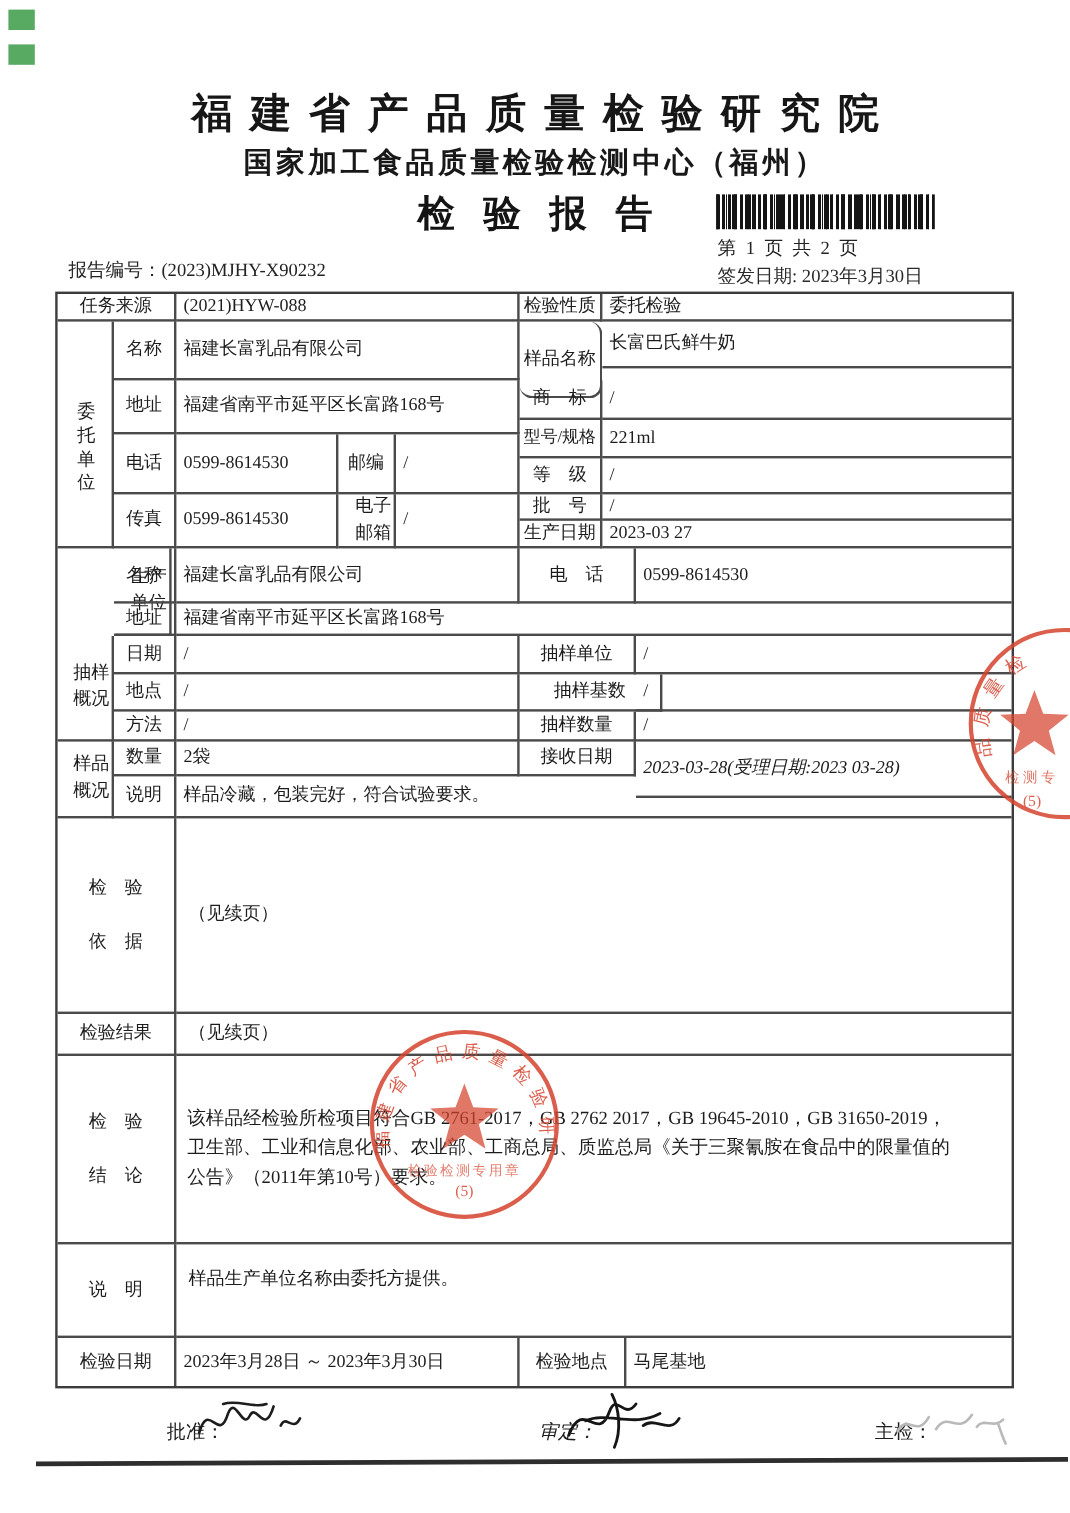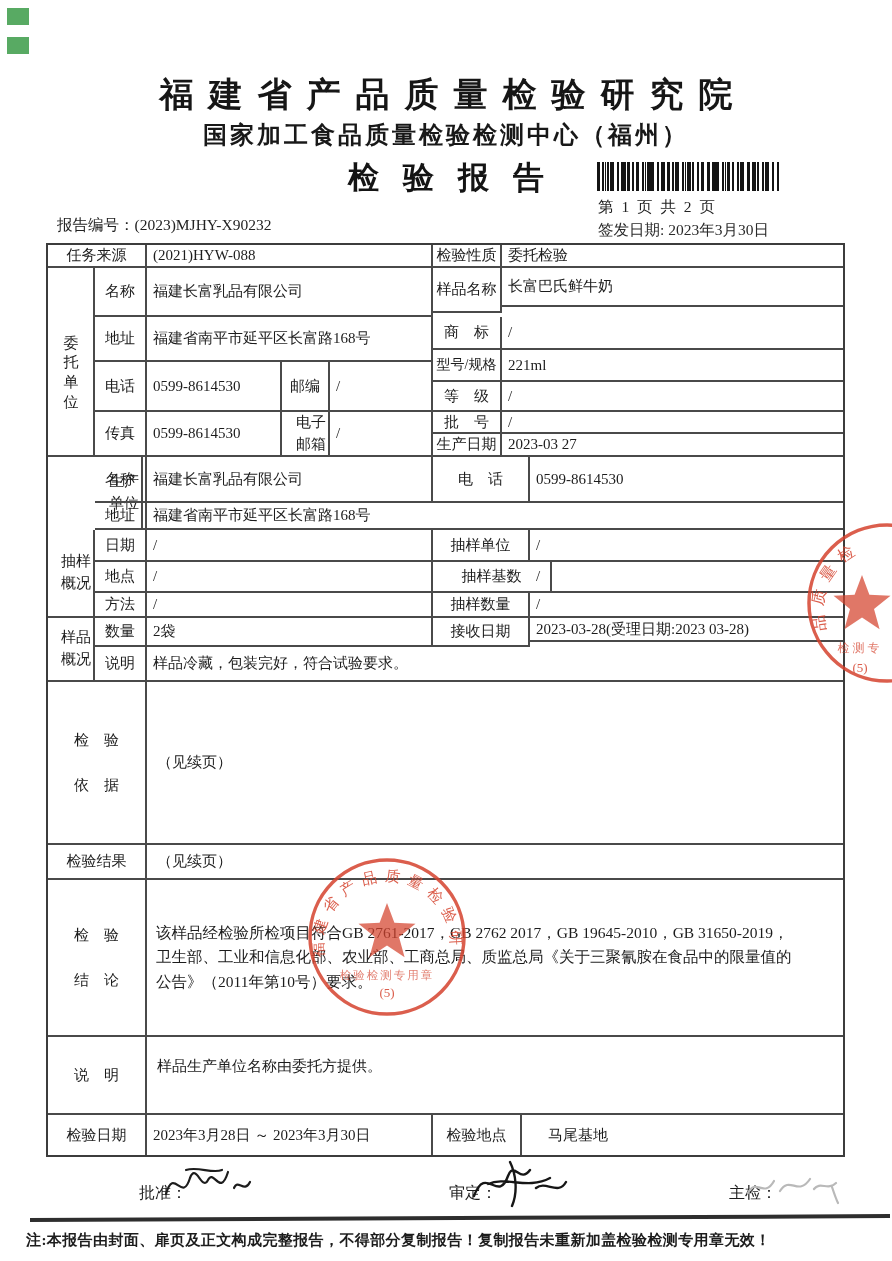--- a/index.html
+++ b/index.html
@@ -76,21 +76,21 @@
     <div class="c" style="left:99px;top:72px;width:286px;height:45px;">福建省南平市延平区长富路168号</div>
     <div class="c ctr" style="left:47px;top:117px;width:52px;height:50px;">电话</div>
     <div class="c" style="left:99px;top:117px;width:135px;height:50px;">0599-8614530</div>
     <div class="c ctr" style="left:234px;top:117px;width:48px;height:50px;">邮编</div>
     <div class="c" style="left:282px;top:117px;width:103px;height:50px;">/</div>
     <div class="c ctr" style="left:47px;top:167px;width:52px;height:45px;">传真</div>
     <div class="c" style="left:99px;top:167px;width:135px;height:45px;">0599-8614530</div>
     <div class="c ctr wrap2" style="left:234px;top:167px;width:48px;height:45px;">电子邮箱</div>
     <div class="c" style="left:282px;top:167px;width:103px;height:45px;">/</div>
 
-    <div class="c ctr" style="left:385px;top:23px;width:69px;height:45px;">样品名称</div>
+    <div class="c ctr" style="left:385px;top:23px;width:69px;height:64px;border-radius:11px;">样品名称</div>
     <div class="c nr" style="left:454px;top:23px;width:341px;height:39px;">长富巴氏鲜牛奶</div>
     <div class="c ctr" style="left:385px;top:72px;width:69px;height:33px;">商　标</div>
     <div class="c nr" style="left:454px;top:72px;width:341px;height:33px;">/</div>
     <div class="c ctr" style="left:385px;top:105px;width:69px;height:32px;font-size:14px;">型号/规格</div>
     <div class="c nr" style="left:454px;top:105px;width:341px;height:32px;">221ml</div>
     <div class="c ctr" style="left:385px;top:137px;width:69px;height:30px;">等　级</div>
     <div class="c nr" style="left:454px;top:137px;width:341px;height:30px;">/</div>
     <div class="c ctr" style="left:385px;top:167px;width:69px;height:22px;">批　号</div>
     <div class="c nr" style="left:454px;top:167px;width:341px;height:22px;">/</div>
     <div class="c ctr" style="left:385px;top:189px;width:69px;height:23px;">生产日期</div>
@@ -115,21 +115,21 @@
     <div class="c nr" style="left:482px;top:317px;width:313px;height:31px;">/</div>
     <div class="c ctr" style="left:47px;top:348px;width:52px;height:25px;">方法</div>
     <div class="c" style="left:99px;top:348px;width:286px;height:25px;">/</div>
     <div class="c ctr" style="left:385px;top:348px;width:97px;height:25px;">抽样数量</div>
     <div class="c nr" style="left:482px;top:348px;width:313px;height:25px;">/</div>
 
     <div class="c ctr wrap2" style="left:0;top:373px;width:47px;height:64px;">样品概况</div>
     <div class="c ctr" style="left:47px;top:373px;width:52px;height:29px;">数量</div>
     <div class="c" style="left:99px;top:373px;width:286px;height:29px;">2袋</div>
     <div class="c ctr" style="left:385px;top:373px;width:97px;height:29px;">接收日期</div>
-    <div class="c nr" style="left:482px;top:373px;width:313px;height:24px;">2023-03-28(受理日期:2023 03-28)</div>
+    <div class="c nr" style="left:482px;top:373px;width:313px;height:47px;font-style:italic;">2023-03-28(受理日期:2023 03-28)</div>
     <div class="c ctr" style="left:47px;top:402px;width:52px;height:35px;">说明</div>
     <div class="c nr" style="left:99px;top:402px;width:696px;height:35px;">样品冷藏，包装完好，符合试验要求。</div>
 
     <div class="c ctr two-line" style="left:0;top:437px;width:99px;height:163px;">
       <span>检　验</span>
       <span>依　据</span>
     </div>
     <div class="c nr" style="left:99px;top:437px;width:696px;height:163px;padding-left:10px;">（见续页）</div>
 
     <div class="c ctr" style="left:0;top:600px;width:99px;height:35px;">检验结果</div>
@@ -140,21 +140,21 @@
       <span>结　论</span>
     </div>
     <div class="c nr concl" style="left:99px;top:635px;width:696px;height:157px;">该样品经检验所检项目符合GB 2761-2017，GB 2762 2017，GB 19645-2010，GB 31650-2019，卫生部、工业和信息化部、农业部、工商总局、质监总局《关于三聚氰胺在食品中的限量值的公告》（2011年第10号）要求。</div>
 
     <div class="c ctr" style="left:0;top:792px;width:99px;height:78px;">说　明</div>
     <div class="c nr top-pad" style="left:99px;top:792px;width:696px;height:78px;padding-left:10px;">样品生产单位名称由委托方提供。</div>
 
     <div class="c ctr nb" style="left:0;top:870px;width:99px;height:40px;">检验日期</div>
     <div class="c nb" style="left:99px;top:870px;width:286px;height:40px;">2023年3月28日 ～ 2023年3月30日</div>
     <div class="c ctr nb" style="left:385px;top:870px;width:89px;height:40px;">检验地点</div>
-    <div class="c nr nb" style="left:494px;top:870px;width:321px;height:40px;">马尾基地</div>
+    <div class="c nr nb" style="left:474px;top:870px;width:321px;height:40px;">马尾基地</div>
   </div>
 
   <svg class="abs seal" style="left:303px;top:853px;" width="168" height="168" viewBox="0 0 168 168">
     <circle cx="84" cy="84" r="77" fill="none" stroke="#d5432e" stroke-width="3.5"></circle>
     <defs>
         <path id="arcTop" d="M 22 108 A 64 64 0 1 1 146 108"></path>
       </defs>
     <text font-size="15" fill="#d5432e" letter-spacing="7">
       <textPath href="#arcTop" startOffset="4">福建省产品质量检验研究院</textPath>
     </text>
@@ -177,25 +177,24 @@
       <polygon points="0,-30 7.4,-10.2 28.5,-9.3 12,3.9 17.6,24.3 0,12.6 -17.6,24.3 -12,3.9 -28.5,-9.3 -7.4,-10.2" fill="#d5432e" opacity="0.85"></polygon>
     </g>
     <text x="70" y="146" text-anchor="middle" font-size="12" fill="#d5432e" opacity="0.85" letter-spacing="3">检测专</text>
     <text x="70" y="166" text-anchor="middle" font-size="13" fill="#d5432e">(5)</text>
   </svg>
 
   <div class="abs sig-label" style="left:110px;top:1183px;">批准：</div>
   <svg class="abs" style="left:160px;top:1158px;" width="95" height="52" viewBox="0 0 95 52">
     <path d="M6 36 C14 8 22 46 30 20 C36 4 42 34 48 22 C54 10 60 40 68 14 M26 12 C38 8 52 16 62 12 M74 30 C78 20 84 36 90 24" stroke="#1d1d1d" stroke-width="2.2" fill="none" stroke-linecap="round"></path>
   </svg>
-  <div class="abs sig-label" style="left:420px;top:1183px;">审定：</div>
+  <div class="abs sig-label" style="left:420px;top:1183px;font-style:italic;">审定：</div>
   <svg class="abs" style="left:466px;top:1152px;" width="105" height="62" viewBox="0 0 105 62">
     <path d="M8 44 C20 12 32 52 42 24 C48 8 54 32 64 18 M22 32 C40 24 62 38 84 26 M44 10 C50 22 52 40 46 54 M70 36 C80 28 92 44 100 30" stroke="#161616" stroke-width="2.4" fill="none" stroke-linecap="round"></path>
   </svg>
   <div class="abs sig-label" style="left:700px;top:1183px;">主检：</div>
   <svg class="abs" style="left:742px;top:1165px;" width="100" height="42" viewBox="0 0 100 42">
     <path d="M6 28 C14 12 22 34 32 16 M38 26 C48 10 56 32 68 14 M72 24 C78 16 86 26 94 18 M90 22 C92 28 94 34 96 38" stroke="#b9b9b9" stroke-width="2.2" fill="none" stroke-linecap="round"></path>
   </svg>
 
   <div class="abs rule"></div>
-  <div class="abs footer-note">注:本报告由封面、扉页及正文构成完整报告，不得部分复制报告！复制报告未重新加盖检验检测专用章无效！</div>
 
 </div>
 
 </body></html>

